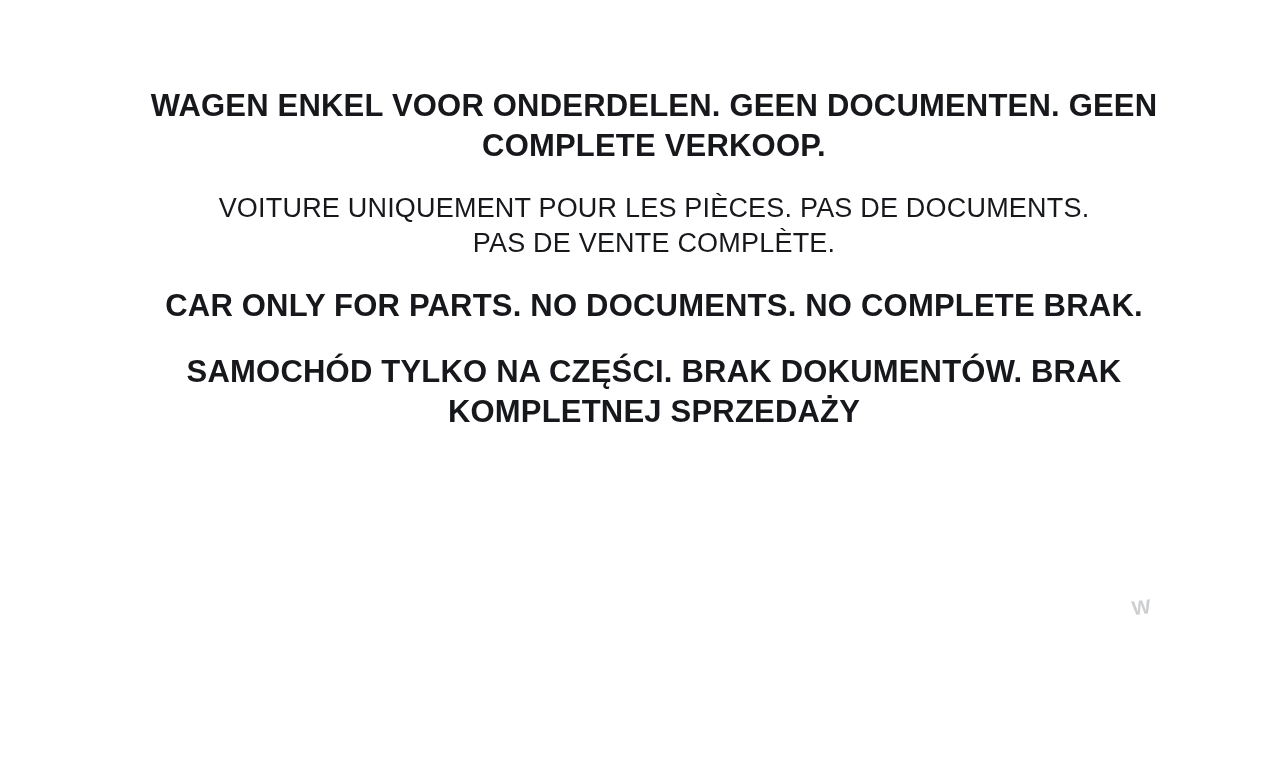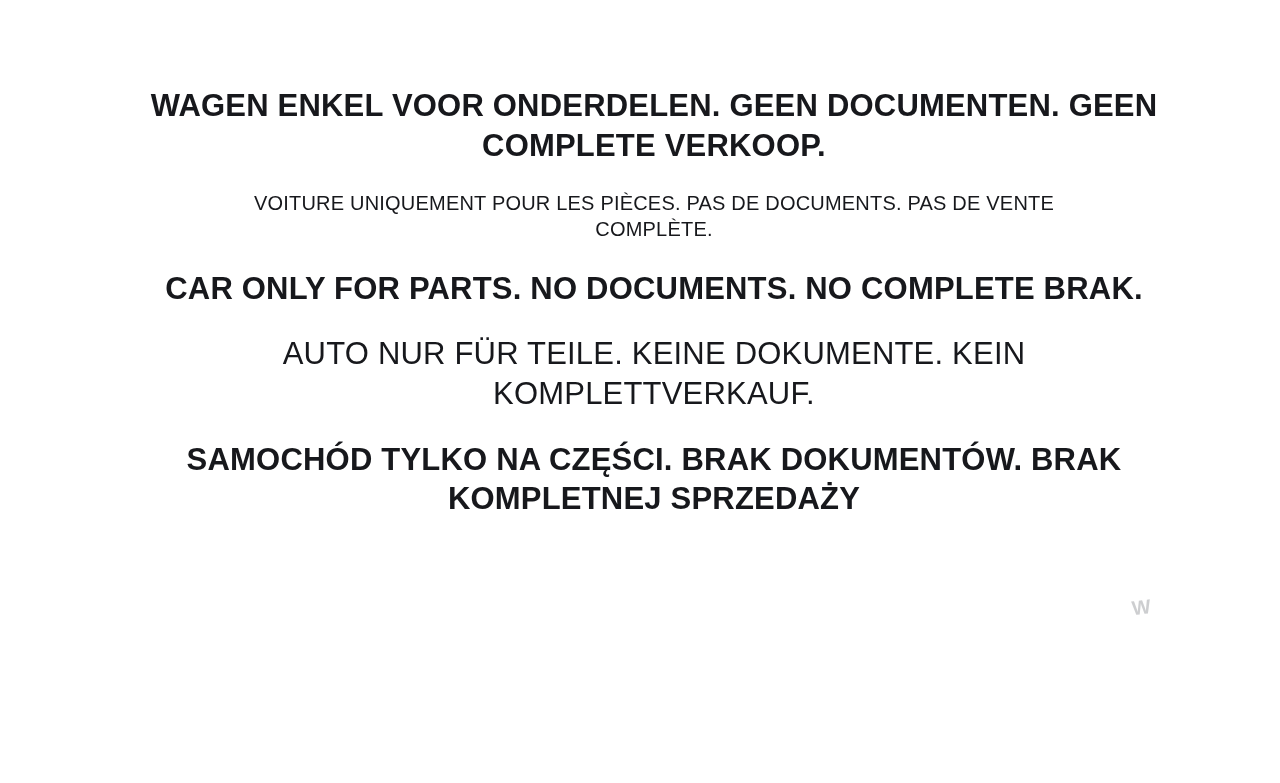--- a/index.html
+++ b/index.html
@@ -31,21 +31,21 @@
     margin-top: 26px;
   }
   .b-nl {
     font-weight: bold;
     font-size: 31px;
     line-height: 1.28;
     max-width: 1070px;
   }
   .b-fr {
     font-weight: normal;
-    font-size: 20px;
+    font-size: 27px;
     line-height: 1.28;
     max-width: 900px;
   }
   .b-en {
     font-weight: bold;
     font-size: 31px;
     line-height: 1.28;
     max-width: 1020px;
   }
   .b-de {
@@ -78,19 +78,18 @@
 <body>
 
 <div class="page">
 
   <p class="block b-nl">WAGEN ENKEL VOOR ONDERDELEN. GEEN DOCUMENTEN. GEEN COMPLETE VERKOOP.</p>
 
   <p class="block b-fr">VOITURE UNIQUEMENT POUR LES PIÈCES. PAS DE DOCUMENTS. PAS DE VENTE COMPLÈTE.</p>
 
   <p class="block b-en">CAR ONLY FOR PARTS. NO DOCUMENTS. NO COMPLETE BRAK.</p>
 
-  <p class="block b-de">AUTO NUR FÜR TEILE. KEINE DOKUMENTE. KEIN KOMPLETTVERKAUF.</p>
 
   <p class="block b-pl">SAMOCHÓD TYLKO NA CZĘŚCI. BRAK DOKUMENTÓW. BRAK KOMPLETNEJ SPRZEDAŻY</p>
 
   <div class="watermark">W</div>
 
 </div>
 
 </body></html>

